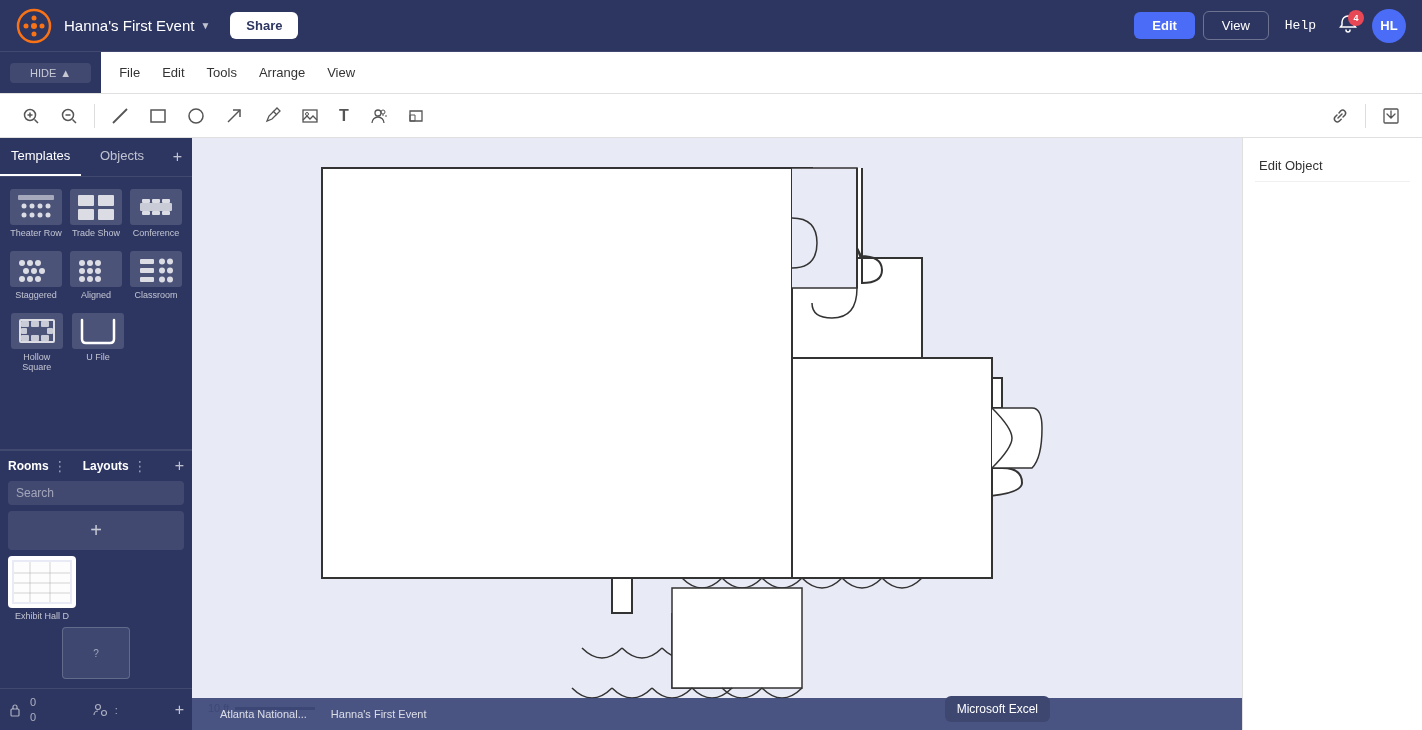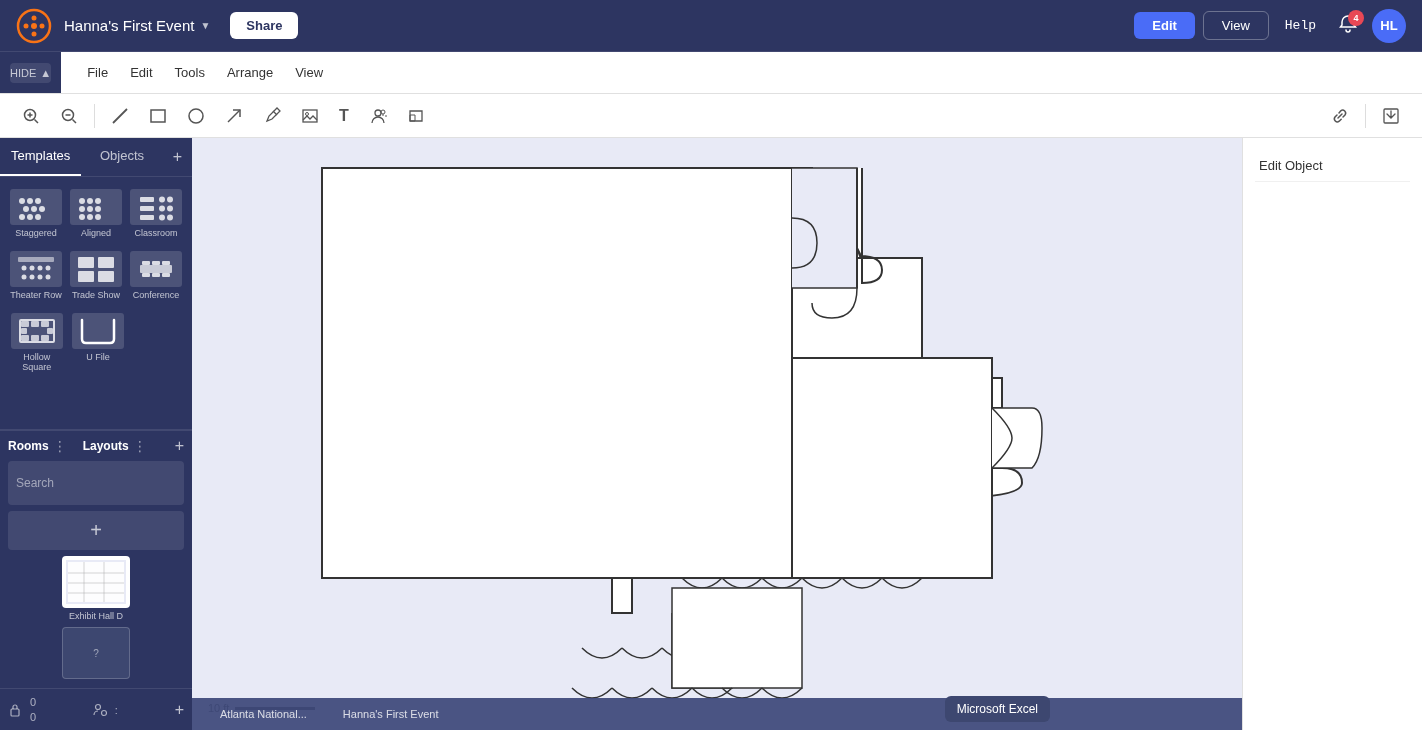--- a/index.html
+++ b/index.html
@@ -49,25 +49,25 @@
     .template-item { flex: 1; display: flex; flex-direction: column; align-items: center; cursor: pointer; border-radius: 4px; padding: 4px 2px; }
     .template-icon { width: 52px; height: 36px; background: rgba(255,255,255,0.15); border-radius: 3px; display: flex; align-items: center; justify-content: center; }
     .template-label { font-size: 9px; color: rgba(255,255,255,0.7); margin-top: 3px; text-align: center; line-height: 1.2; }
 
     
     .rooms-section { border-top: 1px solid rgba(255,255,255,0.1); padding: 0; }
     .rooms-header { display: flex; align-items: center; padding: 6px 8px; gap: 4px; }
     .rooms-title { font-size: 12px; font-weight: 600; color: #fff; }
     .rooms-dots { color: rgba(255,255,255,0.5); font-size: 14px; cursor: pointer; }
     .rooms-add { margin-left: auto; color: rgba(255,255,255,0.7); cursor: pointer; font-size: 16px; }
-    .search-box { margin: 0 8px 6px; background: rgba(255,255,255,0.1); border: none; border-radius: 4px; padding: 15px 8px; color: #fff; font-size: 12px; width: calc(100% - 16px); display: flex; align-items: center; gap: 6px; }
+    .search-box { margin: 0 8px 6px; background: rgba(255,255,255,0.1); border: none; border-radius: 4px; padding: 5px 8px; color: #fff; font-size: 12px; width: calc(100% - 16px); display: flex; align-items: center; gap: 6px; }
     .search-box input { background: transparent; border: none; color: #fff; font-size: 12px; outline: none; flex: 1; }
     .search-box input::placeholder { color: rgba(255,255,255,0.5); }
     .add-room-btn { margin: 0 8px 6px; background: rgba(255,255,255,0.1); border: none; border-radius: 4px; padding: 8px; color: rgba(255,255,255,0.7); cursor: pointer; font-size: 20px; width: calc(100% - 16px); display: flex; align-items: center; justify-content: center; }
-    .room-thumbnails { display: flex; flex-wrap: wrap; gap: 18px; padding: 0 14px 6px; flex-direction: column; }
+    .room-thumbnails { display: flex; flex-wrap: wrap; gap: 18px; padding: 0 8px 6px; }
     .room-thumb { display: flex; flex-direction: column; align-items: center; cursor: pointer; }
     .room-thumb-img { width: 68px; height: 52px; background: #fff; border-radius: 4px; display: flex; align-items: center; justify-content: center; overflow: hidden; }
     .room-thumb-label { font-size: 9px; color: rgba(255,255,255,0.7); margin-top: 3px; text-align: center; }
 
     
     .bottom-panel { border-top: 1px solid rgba(255,255,255,0.1); padding: 6px 8px; display: flex; align-items: center; gap: 8px; }
     .counts { font-size: 11px; color: rgba(255,255,255,0.6); line-height: 1.3; }
 
     
     .canvas-area { flex: 1; background: #e8eaf6; position: relative; overflow: hidden; }
@@ -75,35 +75,35 @@
     
     .right-panel { width: 180px; background: #fff; border-left: 1px solid #e0e0e0; padding: 12px; flex-shrink: 0; }
     .right-panel-item { font-size: 13px; color: #333; padding: 8px 4px; cursor: pointer; border-bottom: 1px solid #f0f0f0; }
 
     
     .scale-bar { position: absolute; bottom: 16px; left: 16px; display: flex; align-items: center; gap: 6px; }
     .scale-line { display: flex; flex-direction: column; align-items: center; }
     .scale-line-bar { width: 80px; height: 3px; background: #555; border-left: 2px solid #555; border-right: 2px solid #555; }
 
     
-    .bottom-tabs { position: absolute; bottom: 0; left: 0; right: 0; display: flex; align-items: center; background: rgba(60,70,120,0.92); height: 32px; padding: 0 16px; gap: 12px; }
+    .bottom-tabs { position: absolute; bottom: 0; left: 0; right: 0; display: flex; align-items: center; background: rgba(60,70,120,0.92); height: 32px; padding: 0 16px; gap: 0; }
     .bottom-tab { font-size: 11px; color: rgba(255,255,255,0.8); padding: 4px 12px; cursor: pointer; border-radius: 3px; white-space: nowrap; }
 
     
     .tooltip { position: absolute; bottom: 8px; right: 192px; background: #3d4770; color: #fff; padding: 6px 12px; border-radius: 6px; font-size: 12px; white-space: nowrap; }
 
     
     .floor-plan-svg { position: absolute; top: 20px; left: 110px; }
 
     
     ::-webkit-scrollbar { width: 4px; }
     ::-webkit-scrollbar-track { background: transparent; }
     ::-webkit-scrollbar-thumb { background: rgba(255,255,255,0.2); border-radius: 2px; }
 
-    .hide-btn { display: flex; align-items: center; gap: 4px; color: rgba(255,255,255,0.7); font-size: 11px; cursor: pointer; padding: 4px 0; background: rgba(255,255,255,0.1); border-radius: 4px; border: none; }
+    .hide-btn { display: flex; align-items: center; gap: 4px; color: rgba(255,255,255,0.7); font-size: 11px; cursor: pointer; padding: 4px 20px; background: rgba(255,255,255,0.1); border-radius: 4px; border: none; }
   </style>
 </head>
 <body>
 
 <div class="top-bar">
   <div class="logo">
     <svg width="36" height="36" viewBox="0 0 36 36">
       <circle cx="18" cy="18" r="16" fill="none" stroke="#f97316" stroke-width="2.5"></circle>
       <circle cx="18" cy="18" r="3" fill="#f97316"></circle>
       <circle cx="18" cy="10" r="2.5" fill="#f97316"></circle>
@@ -131,21 +131,21 @@
   </div>
 </div>
 
 <div style="display:flex; background:#fff; height:42px; border-bottom:1px solid #e0e0e0; align-items:center;">
   <div style="background:#2d3561; height:100%; display:flex; align-items:center; padding:0 10px; gap:4px;">
     <button class="hide-btn">
       <span>HIDE</span>
       <span>▲</span>
     </button>
   </div>
-  <div style="display:flex; align-items:center; padding:0 16px; gap:2px;">
+  <div style="display:flex; align-items:center; padding:0 8px; gap:2px;">
     <span class="menu-item">File</span>
     <span class="menu-item">Edit</span>
     <span class="menu-item">Tools</span>
     <span class="menu-item">Arrange</span>
     <span class="menu-item">View</span>
   </div>
 </div>
 
 <div class="toolbar">
   <div class="toolbar-left">
@@ -235,20 +235,64 @@
 
   <div class="left-panel">
 
     <div class="panel-tabs">
       <div class="panel-tab active">Templates</div>
       <div class="panel-tab">Objects</div>
       <div class="panel-tab-add">+</div>
     </div>
 
     <div class="templates-grid">
+
+      <div class="template-row">
+        <div class="template-item">
+          <div class="template-icon">
+            <svg width="40" height="28" viewBox="0 0 40 28">
+              <rect x="2" y="2" width="36" height="5" rx="1" fill="white" opacity="0.5"></rect>
+              <circle cx="8" cy="13" r="2.5" fill="white" opacity="0.8"></circle>
+              <circle cx="16" cy="13" r="2.5" fill="white" opacity="0.8"></circle>
+              <circle cx="24" cy="13" r="2.5" fill="white" opacity="0.8"></circle>
+              <circle cx="32" cy="13" r="2.5" fill="white" opacity="0.8"></circle>
+              <circle cx="8" cy="22" r="2.5" fill="white" opacity="0.8"></circle>
+              <circle cx="16" cy="22" r="2.5" fill="white" opacity="0.8"></circle>
+              <circle cx="24" cy="22" r="2.5" fill="white" opacity="0.8"></circle>
+              <circle cx="32" cy="22" r="2.5" fill="white" opacity="0.8"></circle>
+            </svg>
+          </div>
+          <span class="template-label">Theater Row</span>
+        </div>
+        <div class="template-item">
+          <div class="template-icon">
+            <svg width="40" height="28" viewBox="0 0 40 28">
+              <rect x="2" y="2" width="16" height="11" rx="1" fill="white" opacity="0.8"></rect>
+              <rect x="22" y="2" width="16" height="11" rx="1" fill="white" opacity="0.8"></rect>
+              <rect x="2" y="16" width="16" height="11" rx="1" fill="white" opacity="0.8"></rect>
+              <rect x="22" y="16" width="16" height="11" rx="1" fill="white" opacity="0.8"></rect>
+            </svg>
+          </div>
+          <span class="template-label">Trade Show</span>
+        </div>
+        <div class="template-item">
+          <div class="template-icon">
+            <svg width="40" height="28" viewBox="0 0 40 28">
+              <rect x="4" y="10" width="32" height="8" rx="1" fill="white" opacity="0.7"></rect>
+              <rect x="6" y="6" width="8" height="4" rx="1" fill="white" opacity="0.8"></rect>
+              <rect x="16" y="6" width="8" height="4" rx="1" fill="white" opacity="0.8"></rect>
+              <rect x="26" y="6" width="8" height="4" rx="1" fill="white" opacity="0.8"></rect>
+              <rect x="6" y="18" width="8" height="4" rx="1" fill="white" opacity="0.8"></rect>
+              <rect x="16" y="18" width="8" height="4" rx="1" fill="white" opacity="0.8"></rect>
+              <rect x="26" y="18" width="8" height="4" rx="1" fill="white" opacity="0.8"></rect>
+            </svg>
+          </div>
+          <span class="template-label">Conference</span>
+        </div>
+      </div>
 
       <div class="template-row">
         <div class="template-item">
           <div class="template-icon">
             <svg width="40" height="28" viewBox="0 0 40 28">
               <circle cx="6" cy="8" r="3" fill="white" opacity="0.8"></circle>
               <circle cx="14" cy="8" r="3" fill="white" opacity="0.8"></circle>
               <circle cx="22" cy="8" r="3" fill="white" opacity="0.8"></circle>
               <circle cx="10" cy="16" r="3" fill="white" opacity="0.8"></circle>
               <circle cx="18" cy="16" r="3" fill="white" opacity="0.8"></circle>
@@ -284,64 +328,20 @@
               <circle cx="34" cy="6.5" r="3" fill="white" opacity="0.8"></circle>
               <rect x="4" y="13" width="14" height="5" rx="1" fill="white" opacity="0.8"></rect>
               <circle cx="26" cy="15.5" r="3" fill="white" opacity="0.8"></circle>
               <circle cx="34" cy="15.5" r="3" fill="white" opacity="0.8"></circle>
               <rect x="4" y="22" width="14" height="5" rx="1" fill="white" opacity="0.8"></rect>
               <circle cx="26" cy="24.5" r="3" fill="white" opacity="0.8"></circle>
               <circle cx="34" cy="24.5" r="3" fill="white" opacity="0.8"></circle>
             </svg>
           </div>
           <span class="template-label">Classroom</span>
-        </div>
-      </div>
-
-      <div class="template-row">
-        <div class="template-item">
-          <div class="template-icon">
-            <svg width="40" height="28" viewBox="0 0 40 28">
-              <rect x="2" y="2" width="36" height="5" rx="1" fill="white" opacity="0.5"></rect>
-              <circle cx="8" cy="13" r="2.5" fill="white" opacity="0.8"></circle>
-              <circle cx="16" cy="13" r="2.5" fill="white" opacity="0.8"></circle>
-              <circle cx="24" cy="13" r="2.5" fill="white" opacity="0.8"></circle>
-              <circle cx="32" cy="13" r="2.5" fill="white" opacity="0.8"></circle>
-              <circle cx="8" cy="22" r="2.5" fill="white" opacity="0.8"></circle>
-              <circle cx="16" cy="22" r="2.5" fill="white" opacity="0.8"></circle>
-              <circle cx="24" cy="22" r="2.5" fill="white" opacity="0.8"></circle>
-              <circle cx="32" cy="22" r="2.5" fill="white" opacity="0.8"></circle>
-            </svg>
-          </div>
-          <span class="template-label">Theater Row</span>
-        </div>
-        <div class="template-item">
-          <div class="template-icon">
-            <svg width="40" height="28" viewBox="0 0 40 28">
-              <rect x="2" y="2" width="16" height="11" rx="1" fill="white" opacity="0.8"></rect>
-              <rect x="22" y="2" width="16" height="11" rx="1" fill="white" opacity="0.8"></rect>
-              <rect x="2" y="16" width="16" height="11" rx="1" fill="white" opacity="0.8"></rect>
-              <rect x="22" y="16" width="16" height="11" rx="1" fill="white" opacity="0.8"></rect>
-            </svg>
-          </div>
-          <span class="template-label">Trade Show</span>
-        </div>
-        <div class="template-item">
-          <div class="template-icon">
-            <svg width="40" height="28" viewBox="0 0 40 28">
-              <rect x="4" y="10" width="32" height="8" rx="1" fill="white" opacity="0.7"></rect>
-              <rect x="6" y="6" width="8" height="4" rx="1" fill="white" opacity="0.8"></rect>
-              <rect x="16" y="6" width="8" height="4" rx="1" fill="white" opacity="0.8"></rect>
-              <rect x="26" y="6" width="8" height="4" rx="1" fill="white" opacity="0.8"></rect>
-              <rect x="6" y="18" width="8" height="4" rx="1" fill="white" opacity="0.8"></rect>
-              <rect x="16" y="18" width="8" height="4" rx="1" fill="white" opacity="0.8"></rect>
-              <rect x="26" y="18" width="8" height="4" rx="1" fill="white" opacity="0.8"></rect>
-            </svg>
-          </div>
-          <span class="template-label">Conference</span>
         </div>
       </div>
 
       <div class="template-row">
         <div class="template-item">
           <div class="template-icon">
             <svg width="40" height="28" viewBox="0 0 40 28">
               <rect x="3" y="3" width="34" height="22" rx="1" stroke="white" stroke-width="2" fill="none" opacity="0.8"></rect>
               <rect x="4" y="4" width="8" height="6" rx="1" fill="white" opacity="0.7"></rect>
               <rect x="14" y="4" width="8" height="6" rx="1" fill="white" opacity="0.7"></rect>

